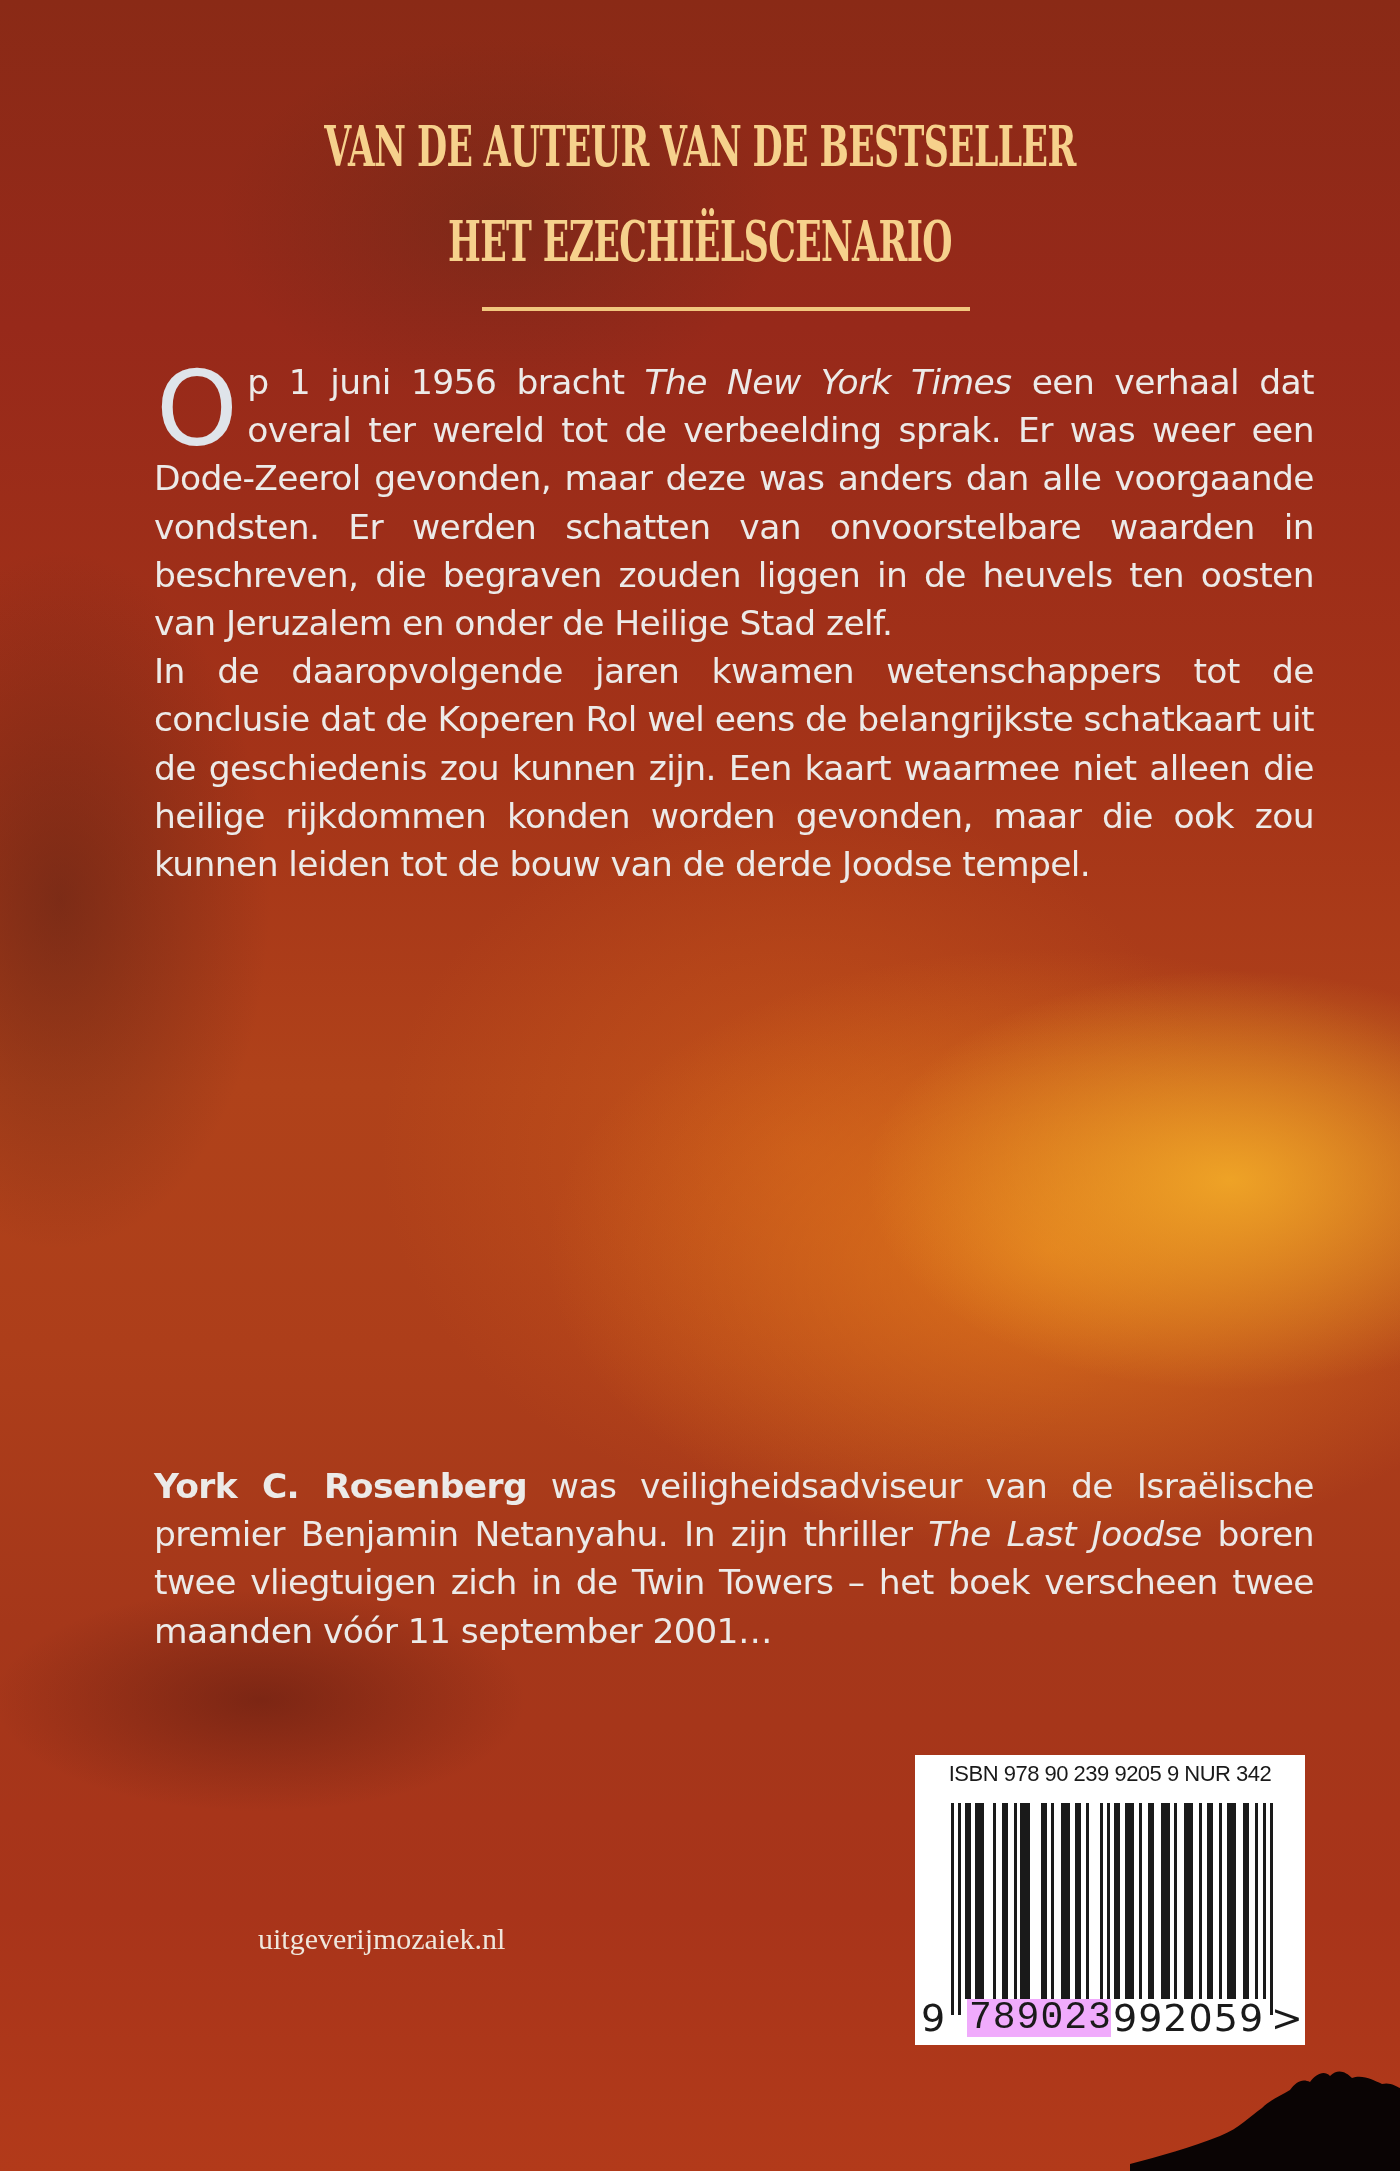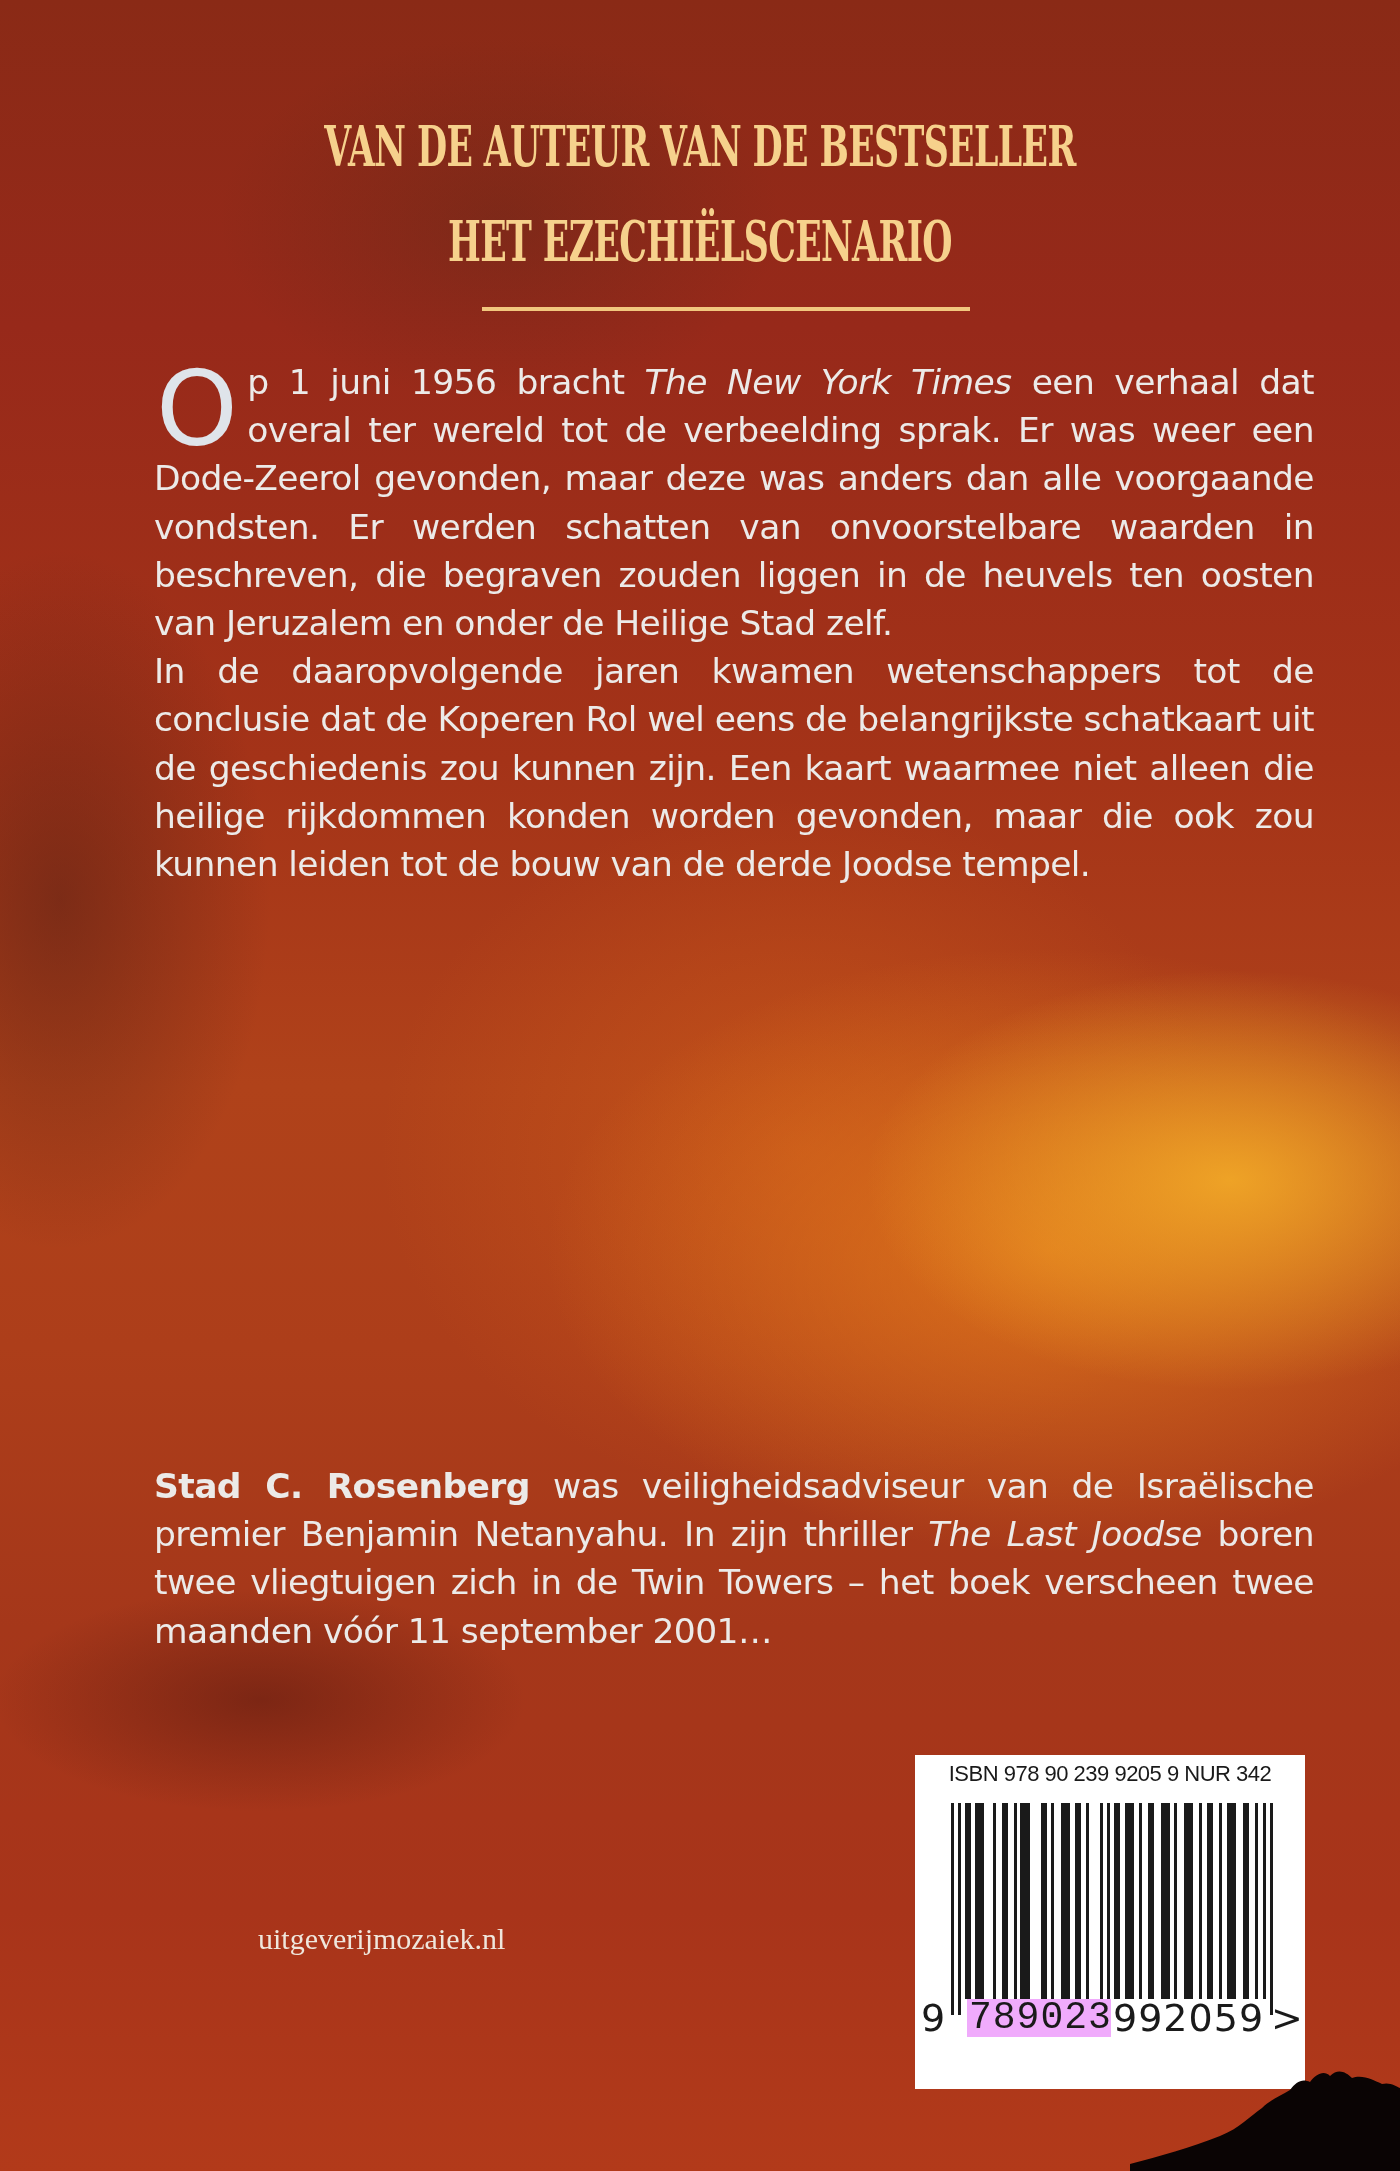--- a/index.html
+++ b/index.html
@@ -68,21 +68,21 @@
   .website {
     position: absolute;
     left: 258px; top: 1922px;
     color: #efe6dc;
     font-family: "Liberation Serif", "DejaVu Serif", serif;
     font-size: 30px;
   }
   .barcode-box {
     position: absolute;
     left: 915px; top: 1755px;
-    width: 390px; height: 334px;
+    width: 390px; height: 290px;
     background: #ffffff;
   }
   .isbn-line {
     position: absolute;
     left: 0; top: 6px; width: 390px;
     text-align: center;
     font-family: "Liberation Sans", "DejaVu Sans", sans-serif;
     font-size: 22px;
     color: #1a1a1a;
     letter-spacing: -0.5px;
@@ -119,21 +119,21 @@
   <div class="heading l2">HET EZECHIËLSCENARIO</div>
   <div class="rule"></div>
 
   <div class="body-text p1">
     <p><span class="dropcap">O</span><span>p 1 juni 1956 bracht </span><em>The New York Times</em><span> een verhaal dat overal ter wereld tot de verbeelding sprak. Er was weer een Dode-Zeerol gevonden, maar deze was anders dan alle voorgaande vondsten. Er werden schatten van onvoorstelbare waarden in beschreven, die begraven zouden liggen in de heuvels ten oosten van Jeruzalem en onder de Heilige Stad zelf.</span></p>
     <p>In de daaropvolgende jaren kwamen wetenschappers tot de conclusie dat de Koperen Rol wel eens de belangrijkste schatkaart uit de geschiedenis zou kunnen zijn. Een kaart waarmee niet alleen die heilige rijkdommen konden worden gevonden, maar die ook zou kunnen leiden tot de bouw van de derde Joodse tempel.</p>
   </div>
 
 
   <div class="body-text p3">
-    <p><strong>Stad C. Rosenberg</strong><span> was veiligheidsadviseur van de Israëlische premier Benjamin Netanyahu. In zijn thriller </span><em>The Last Joodse</em><span> boren twee vliegtuigen zich in de Twin Towers – het boek verscheen twee maanden vóór 11 september 2001…</span></p>
+    <p><strong>York C. Rosenberg</strong><span> was veiligheidsadviseur van de Israëlische premier Benjamin Netanyahu. In zijn thriller </span><em>The Last Joodse</em><span> boren twee vliegtuigen zich in de Twin Towers – het boek verscheen twee maanden vóór 11 september 2001…</span></p>
   </div>
 
   <div class="website">uitgeverijmozaiek.nl</div>
 
   <div class="barcode-box">
     <div class="isbn-line">ISBN 978 90 239 9205 9   NUR 342</div>
     <svg class="bars" viewBox="0 0 330 212" preserveAspectRatio="none">
       <g fill="#1a1a1a">
         <rect x="0" y="0" width="3" height="212"></rect>
         <rect x="7" y="0" width="3" height="212"></rect>

